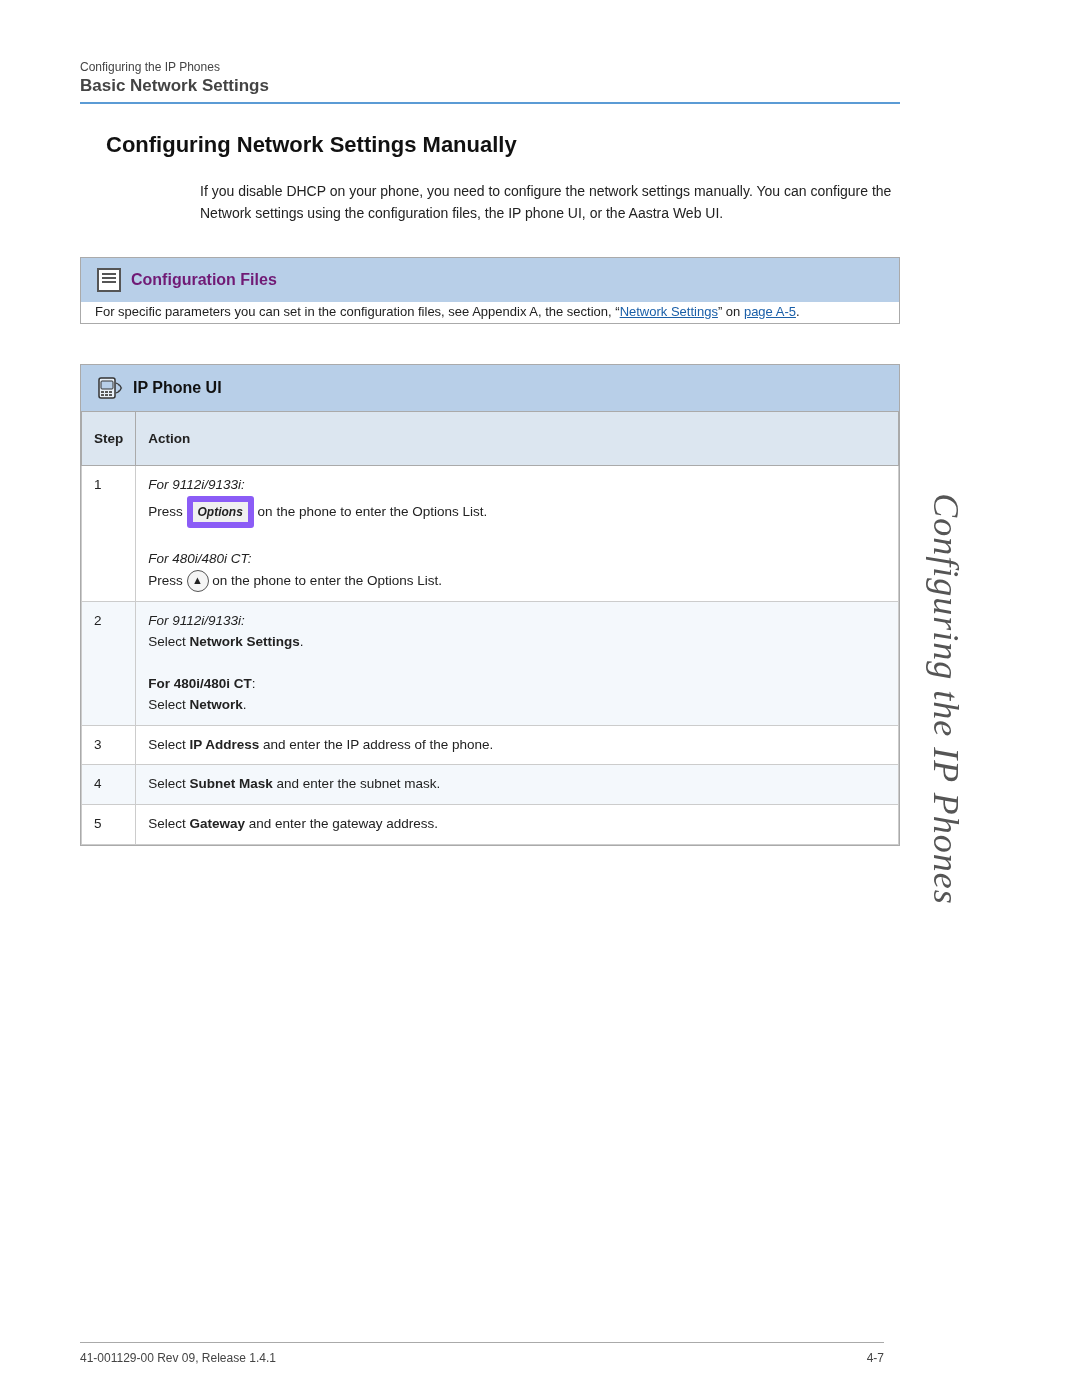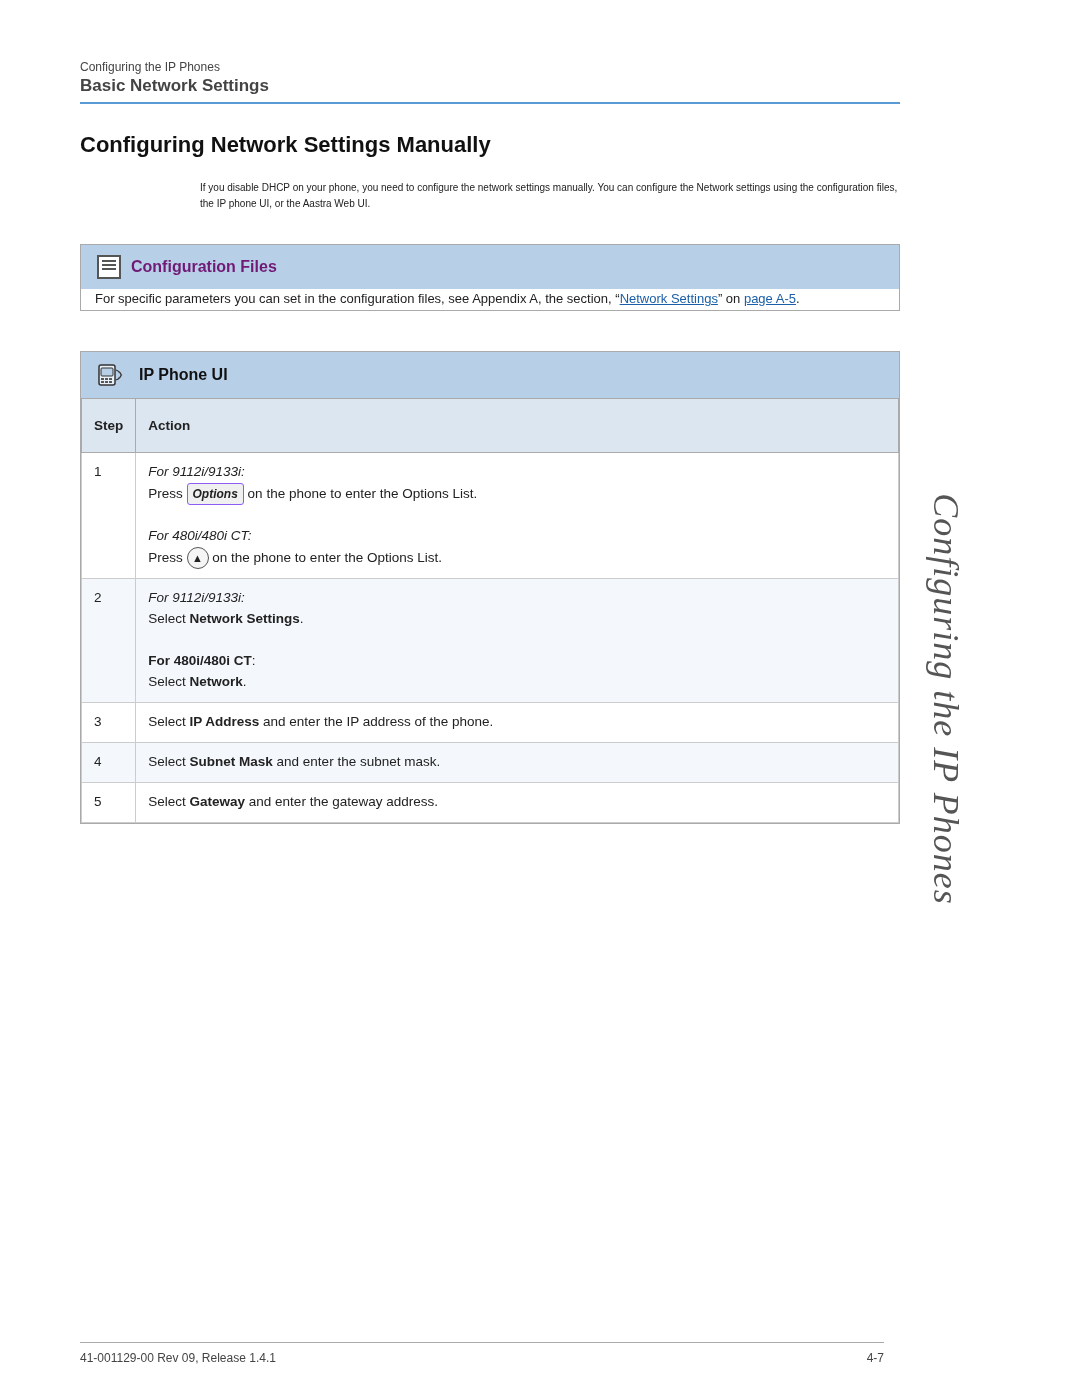--- a/index.html
+++ b/index.html
@@ -65,27 +65,28 @@
       border-top: 2px solid #5b9bd5;
       margin-bottom: 28px;
     }
 
     
     .page-title {
       font-size: 22px;
       font-weight: bold;
       margin-bottom: 22px;
       color: #111;
+      margin-left: 26px;
     }
 
     
     .intro-paragraph {
       margin-left: 120px;
       margin-bottom: 32px;
-      font-size: 10px;
+      font-size: 14px;
       line-height: 1.6;
       color: #222;
     }
 
     
     .config-box {
       border: 1px solid #aaa;
       margin-bottom: 40px;
     }
     .config-box-header {
@@ -133,21 +134,21 @@
     
     .ip-box {
       border: 1px solid #aaa;
       margin-bottom: 40px;
     }
     .ip-box-header {
       background: #b8cfe8;
       padding: 10px 16px;
       display: flex;
       align-items: center;
-      gap: 16px;
+      gap: 10px;
     }
     .ip-box-header-icon {
       display: inline-block;
       width: 26px;
       height: 26px;
       flex-shrink: 0;
     }
     .ip-box-header-icon svg {
       width: 26px;
       height: 26px;
@@ -187,21 +188,21 @@
       width: 44px;
       text-align: left;
       font-size: 13.5px;
     }
     .bold { font-weight: bold; }
     .italic-bold { font-weight: normal; font-style: italic; }
 
     
     .key-btn {
       display: inline-block;
-      border: 1px solid #8b5cf6;
+      border: 6px solid #8b5cf6;
       border-radius: 3px;
       padding: 1px 5px;
       font-size: 12px;
       font-style: italic;
       font-weight: bold;
       background: #f0f0f0;
       color: #222;
       vertical-align: middle;
     }
     .key-circle {

